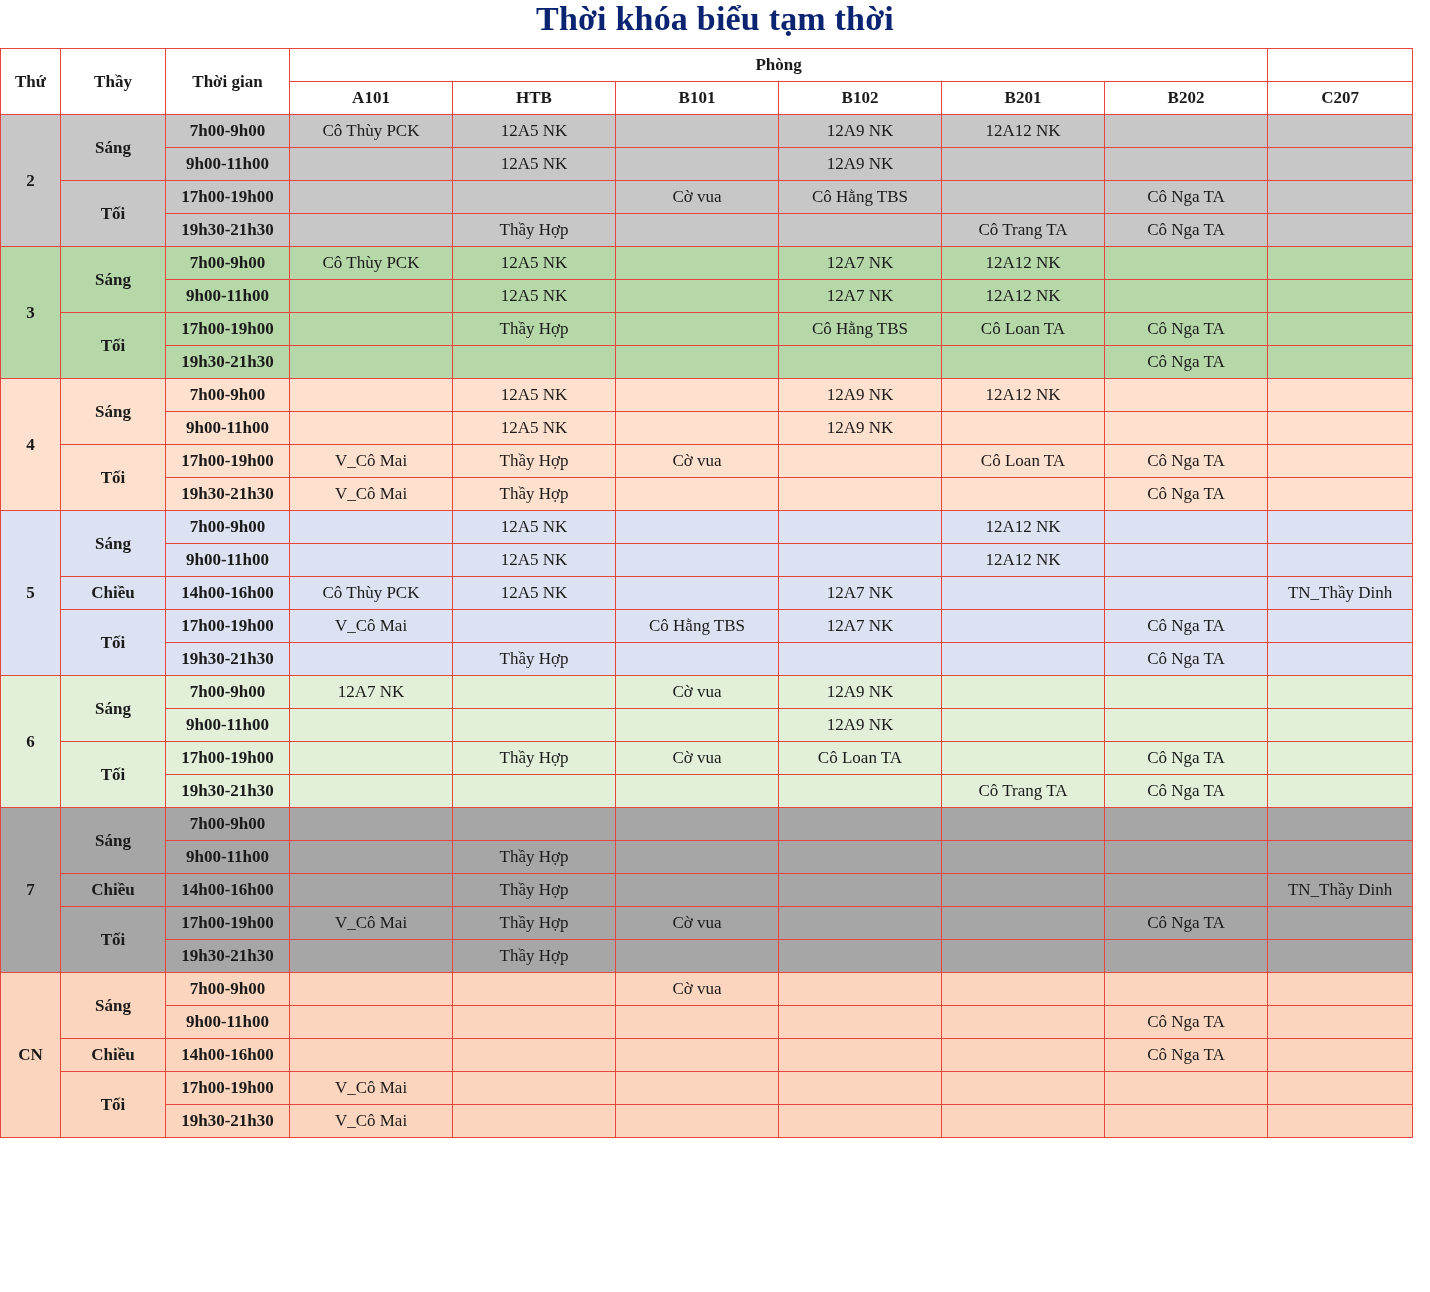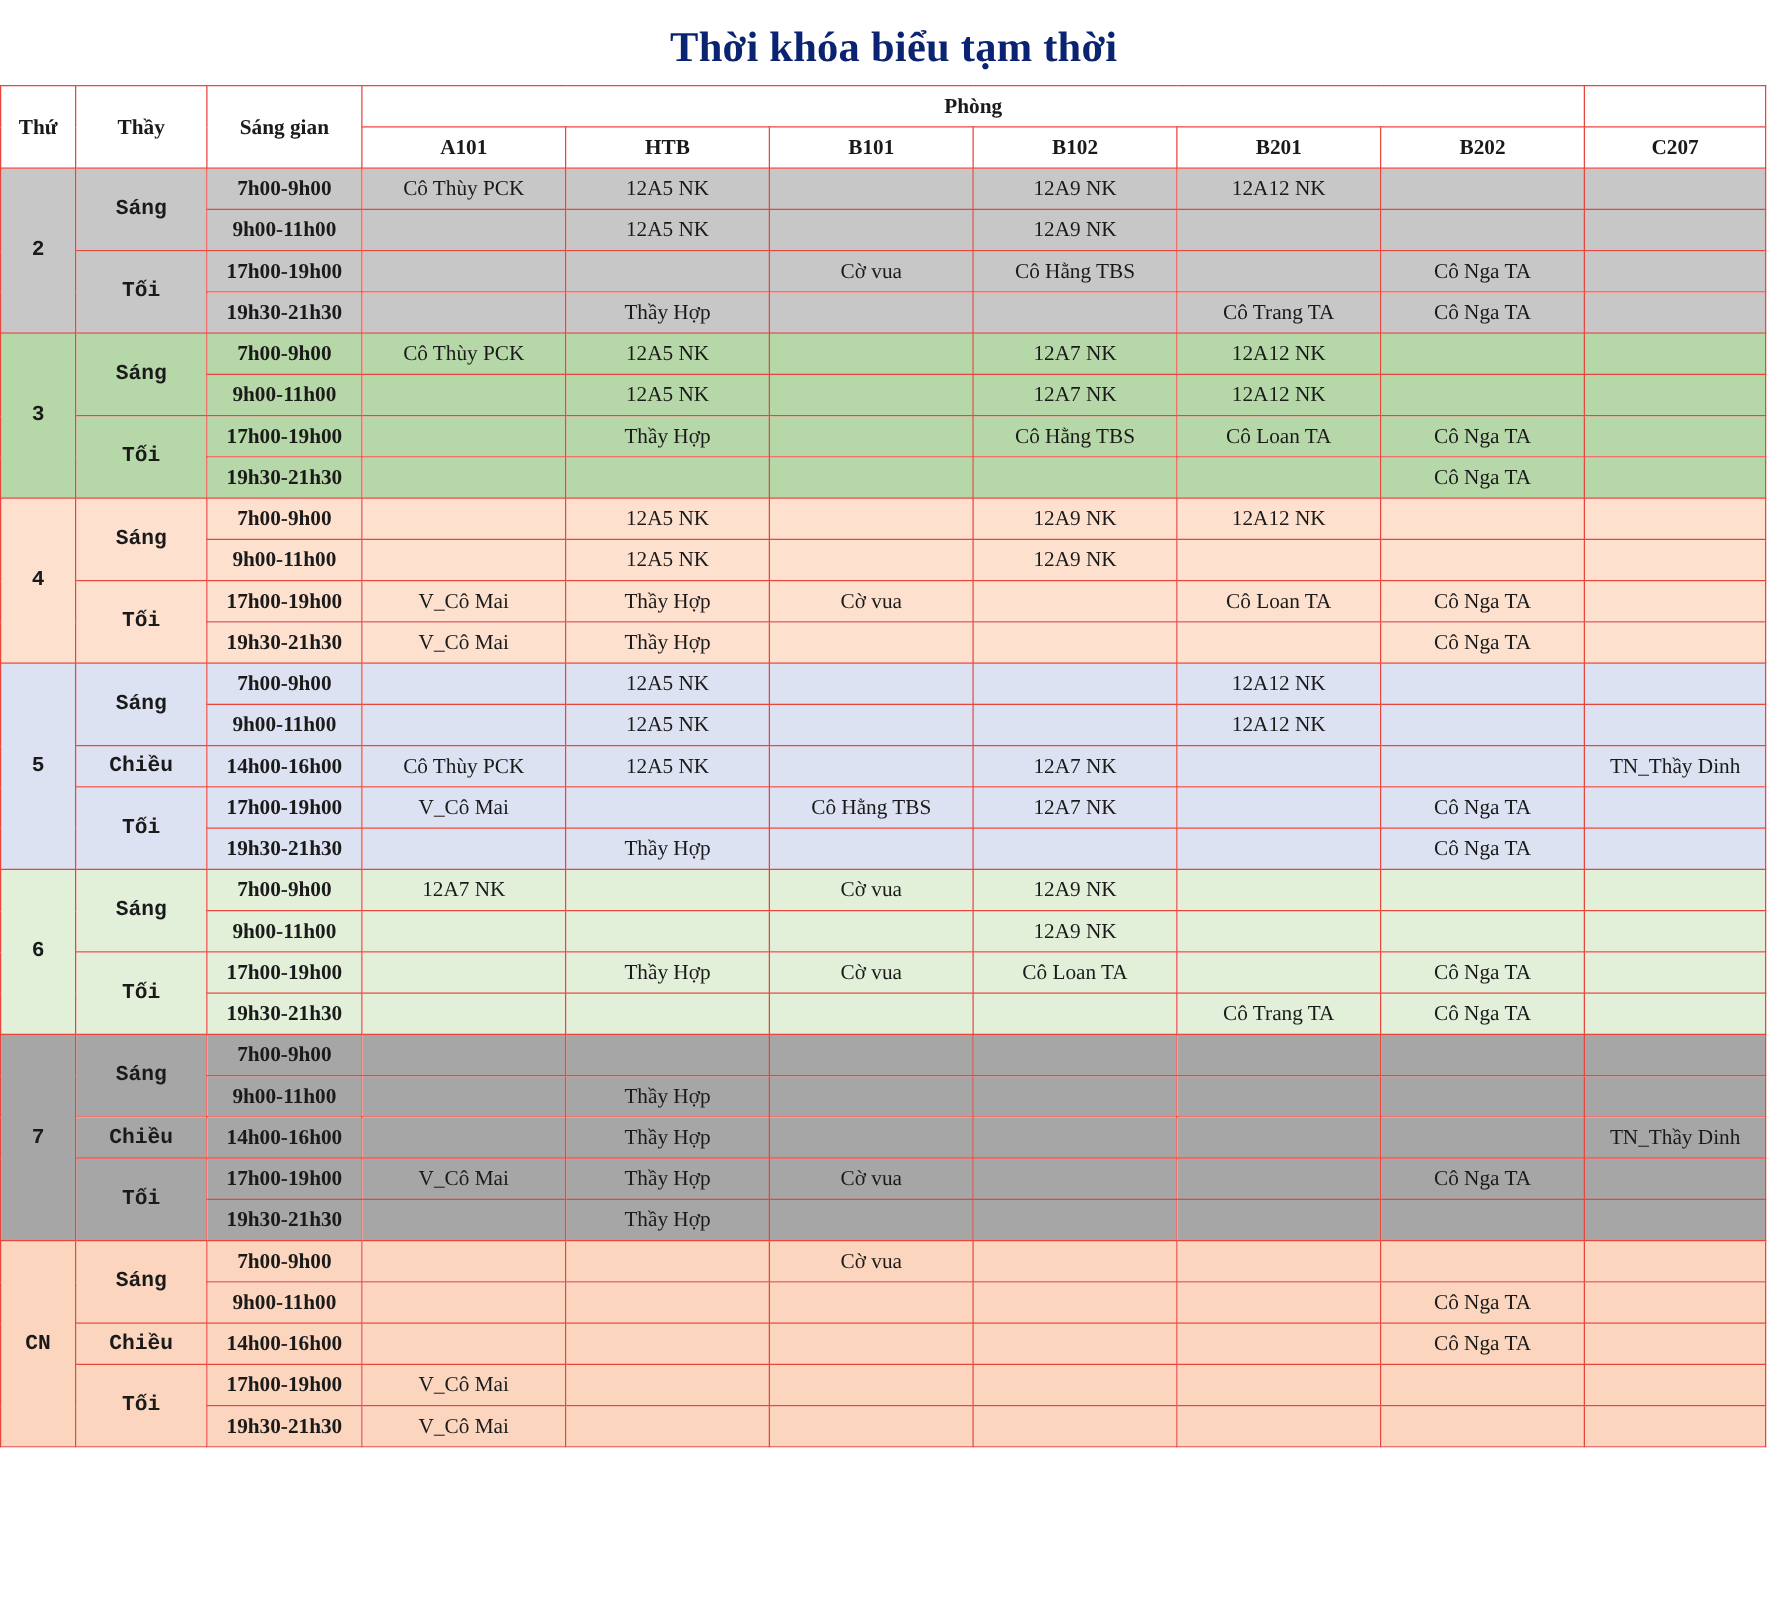--- a/index.html
+++ b/index.html
@@ -14,21 +14,21 @@
   }
   .page {
     width: 1430px;
     box-sizing: border-box;
   }
   .title {
     text-align: center;
     font-size: 34px;
     font-weight: bold;
     color: #0a2472;
-    padding: 20px 0 10px 0;
+    padding: 0 0 10px 0;
     letter-spacing: 0.2px;
   }
   table.tkb {
     border-collapse: collapse;
     table-layout: fixed;
     width: 1168px;
   }
   table.tkb td, table.tkb th {
     border: 1px solid #e8453c;
     font-size: 17px;
@@ -50,21 +50,20 @@
     font-size: 18px;
   }
   .col-thu   { width: 60px; }
   .col-buoi  { width: 105px; }
   .col-time  { width: 124px; }
   .col-room  { width: 163px; }
   .col-last  { width: 145px; }
 
   .day-label, .buoi-label {
     font-weight: bold;
-    font-family: Liberation Mono, monospace;
   }
   .time-cell {
     font-weight: bold;
   }
 
   
 </style>
 </head>
 <body>
 
@@ -82,21 +81,21 @@
         <col class="col-room">
         <col class="col-room">
       <col class="col-room">
         <col class="col-room">
         <col class="col-last">
     </colgroup>
     <thead>
       <tr>
         <th class="hdr" rowspan="2">Thứ</th>
         <th class="hdr" rowspan="2">Thầy</th>
-        <th class="hdr" rowspan="2">Sáng gian</th>
+        <th class="hdr" rowspan="2">Thời gian</th>
         <th class="hdr-phong" colspan="6">Phòng</th>
         <th class="hdr"></th>
       </tr>
       <tr>
         <th class="hdr">A101</th>
         <th class="hdr">HTB</th>
         <th class="hdr">B101</th>
         <th class="hdr">B102</th>
         <th class="hdr">B201</th>
         <th class="hdr">B202</th>

